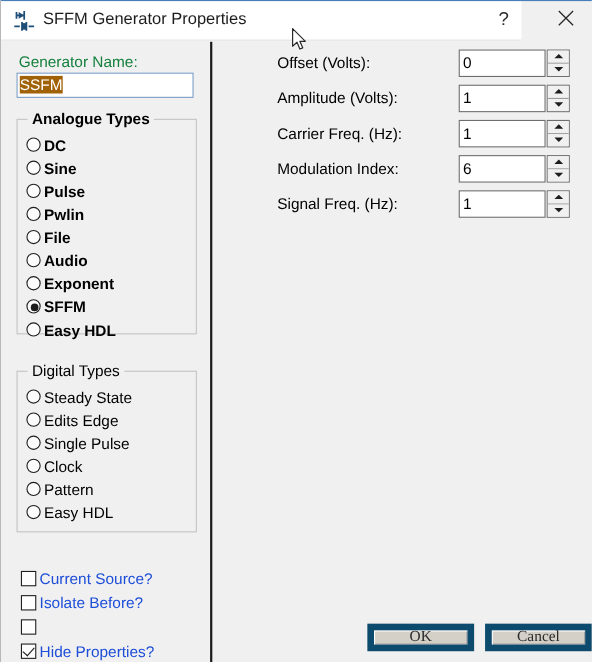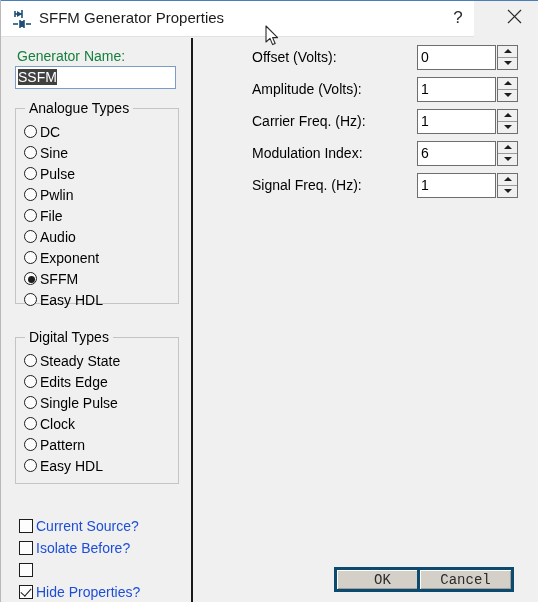--- a/index.html
+++ b/index.html
@@ -61,36 +61,36 @@
   #gen-name-input {
     position: absolute; left: 14px; top: 66px;
     width: 161px; height: 23px;
     border: 1px solid #7a9cc6;
     background: #ffffff;
     font-size: 14px; color: #000;
     padding: 0 2px; line-height: 21px;
     font-family: "Liberation Sans", sans-serif;
   }
   #gen-name-input .sel {
-    background: #404040; color: #ffffff;
+    background: #a16207; color: #ffffff;
   }
   
   .groupbox {
     position: absolute;
     border: 1px solid #c4c4c4;
     background: transparent;
   }
   .groupbox > .gb-title {
     position: absolute; top: -9px; left: 9px;
     background: #f0f0f0;
     padding: 0 4px;
     font-size: 14px; color: #000;
     white-space: nowrap;
   }
-  #group-analogue { left: 14px; top: 108px; width: 164px; height: 196px; }
+  #group-analogue { left: 14px; top: 108px; width: 164px; height: 196px; font-weight: bold; }
   #group-digital  { left: 14px; top: 337px; width: 164px; height: 147px; }
   
   .radio-row {
     position: absolute; left: 8px;
     display: flex; align-items: center;
     height: 21px;
   }
   .radio {
     width: 13px; height: 13px;
     border: 1px solid #1d1d1d;
@@ -172,28 +172,28 @@
     width: 0; height: 0;
     border-left: 4px solid transparent;
     border-right: 4px solid transparent;
     border-top: 4px solid #1d1d1d;
   }
   
   .dlg-button {
     position: absolute; top: 567px;
     width: 97px; height: 25px;
     background: #d4d0c8;
-    border: 3px solid #0c4a6e;
+    border: 6px solid #0c4a6e;
     box-shadow: inset 1px 1px 0 #ffffff, inset -1px -1px 0 #a0a0a0;
     font-size: 14px; color: #2a2a2a;
     display: flex; align-items: center; justify-content: center;
-    font-family: Liberation Mono, monospace;
+    font-family: Liberation Serif, serif;
   }
   #ok-button { left: 333px; }
-  #cancel-button { left: 416px; }
+  #cancel-button { left: 440px; }
   
   #cursor {
     position: absolute; left: 264px; top: 25px;
     width: 16px; height: 24px;
     pointer-events: none;
   }
 </style>
 </head>
 <body>
 

